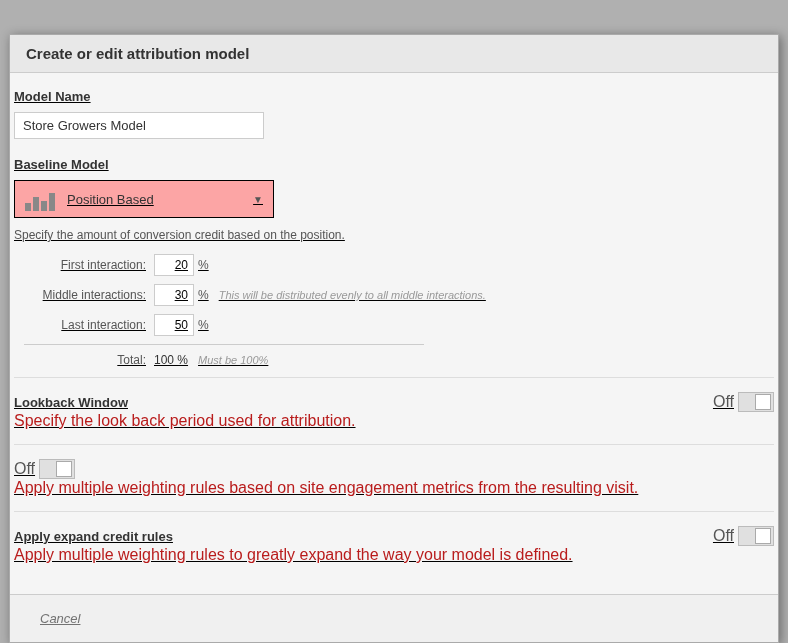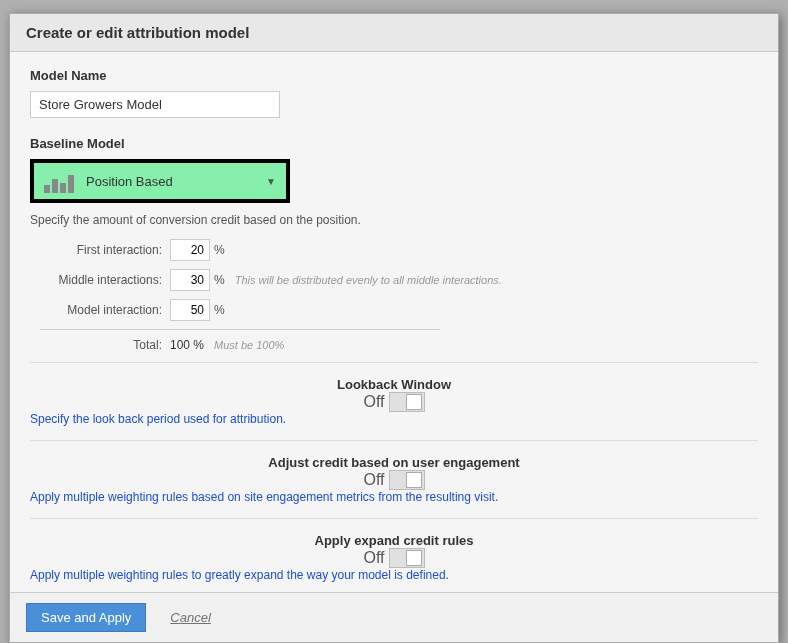--- a/index.html
+++ b/index.html
@@ -40,21 +40,22 @@
       border-bottom: 1px solid #ccc;
       padding: 10px 16px;
       font-size: 15px;
       font-weight: bold;
       color: #333;
     }
 
     .dialog-body {
       flex: 1;
       overflow-y: auto;
-      padding: 16px 20px;
+      padding: 16px 4px;
+      text-decoration: underline;
     }
 
     .section {
       margin-bottom: 18px;
     }
 
     .label-bold {
       font-weight: bold;
       font-size: 13px;
       color: #333;
@@ -70,22 +71,22 @@
       color: #333;
     }
 
     .baseline-model-section {
       margin-bottom: 10px;
     }
 
     .baseline-dropdown {
       display: flex;
       align-items: center;
-      border: 4px solid #000000;
-      background: #86efac;
+      border: 1px solid #000000;
+      background: #fca5a5;
       padding: 6px 10px;
       width: 260px;
       cursor: pointer;
       margin-top: 6px;
     }
 
     .baseline-icon {
       width: 32px;
       height: 24px;
       margin-right: 10px;
@@ -190,32 +191,31 @@
 
     .feature-section {
       border-top: 1px solid #ddd;
       padding: 14px 0;
     }
 
     .feature-header {
       display: flex;
       align-items: center;
       justify-content: space-between;
-      flex-direction: column;
     }
 
     .feature-title {
       font-weight: bold;
       font-size: 13px;
       color: #333;
     }
 
     .feature-description {
-      font-size: 12px;
-      color: #1d4ed8;
+      font-size: 16px;
+      color: #b91c1c;
       margin-top: 0;
     }
 
     .toggle-container {
       display: flex;
       align-items: center;
       gap: 4px;
     }
 
     .toggle-off-label {
@@ -311,21 +311,21 @@
           </div>
 
           <div class="interaction-row">
             <span class="interaction-label">Middle interactions:</span>
             <input type="text" class="interaction-input" value="30" style="">
             <span class="percent-sign">%</span>
             <span class="note-text">This will be distributed evenly to all middle interactions.</span>
           </div>
 
           <div class="interaction-row">
-            <span class="interaction-label">Model interaction:</span>
+            <span class="interaction-label">Last interaction:</span>
             <input type="text" class="interaction-input" value="50" style="">
             <span class="percent-sign">%</span>
           </div>
 
           <hr class="divider">
 
           <div class="total-row">
             <span class="total-label">Total:</span>
             <span class="total-value">100 %</span>
             <span class="must-be">Must be 100%</span>
@@ -343,21 +343,20 @@
               <div class="toggle-button">
                 <div class="toggle-knob"></div>
               </div>
             </div>
           </div>
           <div class="feature-description">Specify the look back period used for attribution.</div>
         </div>
 
         <div class="feature-section">
           <div class="feature-header">
-            <span class="feature-title">Adjust credit based on user engagement</span>
             <div class="toggle-container">
               <span class="toggle-off-label">Off</span>
               <div class="toggle-button">
                 <div class="toggle-knob"></div>
               </div>
             </div>
           </div>
           <div class="feature-description">Apply multiple weighting rules based on site engagement metrics from the resulting visit.</div>
         </div>
 
@@ -372,18 +371,17 @@
             </div>
           </div>
           <div class="feature-description">Apply multiple weighting rules to greatly expand the way your model is defined.</div>
         </div>
 
       </div>
 
     </div>
 
     <div class="dialog-footer">
-      <button class="btn-save">Save and Apply</button>
       <button class="btn-cancel">Cancel</button>
     </div>
 
   </div>
 </div>
 
 </body></html>

